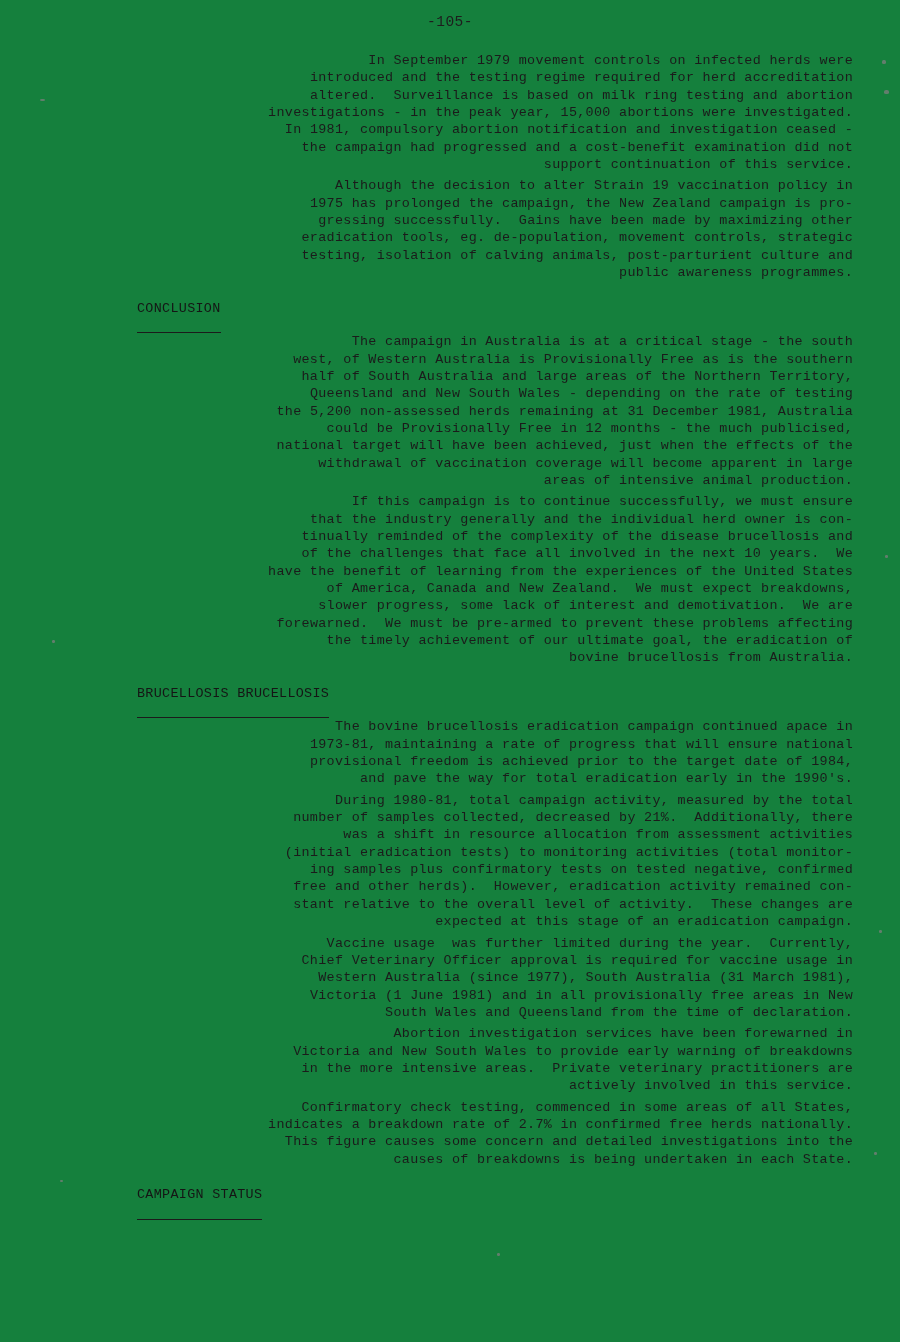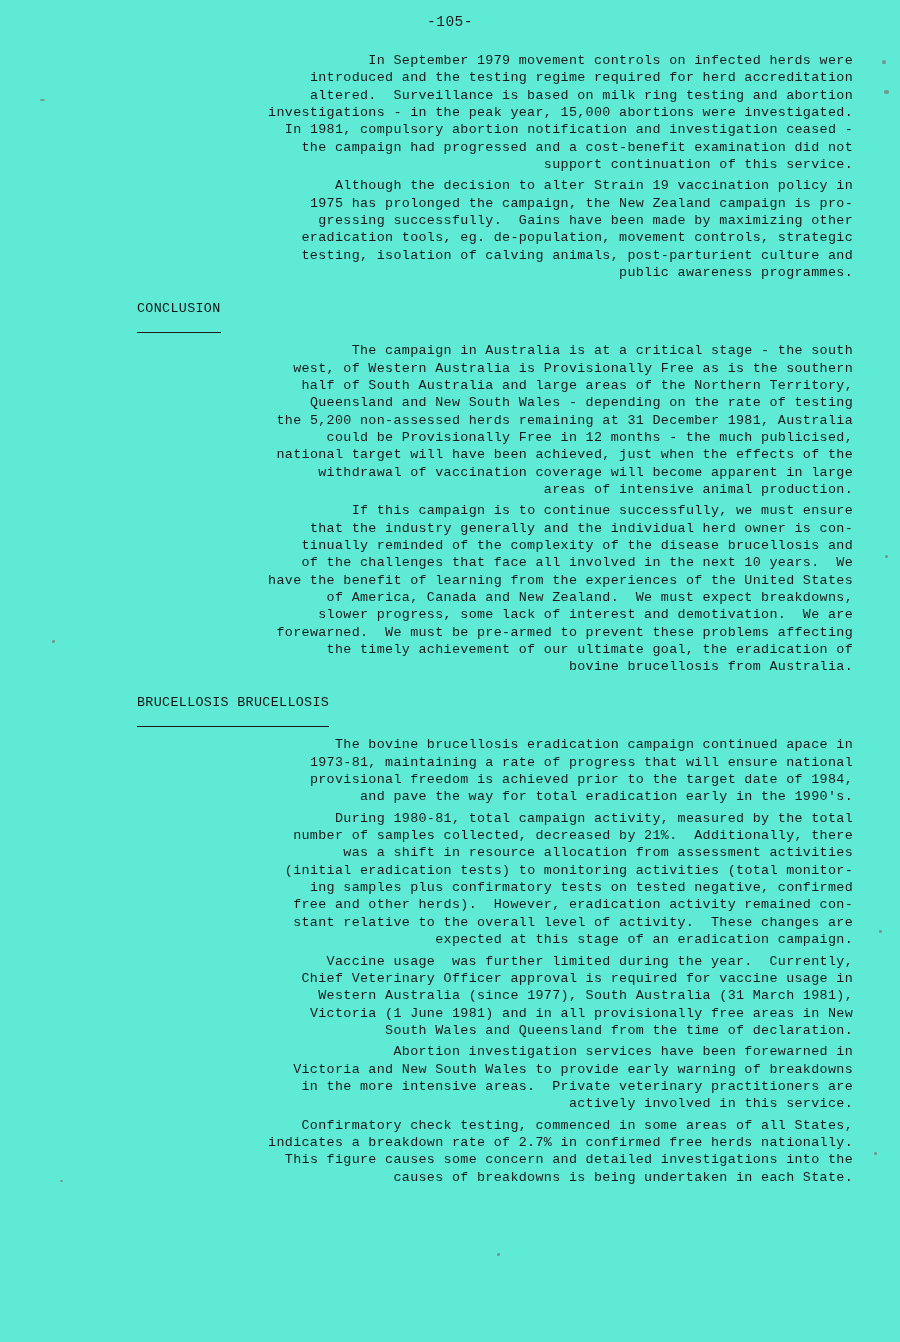--- a/index.html
+++ b/index.html
@@ -12,21 +12,21 @@
     width: 900px;
     height: 1342px;
     overflow: hidden;
     font-family: "Liberation Mono", "DejaVu Sans Mono", monospace;
   }
 
   #page {
     position: relative;
     width: 900px;
     height: 1342px;
-    background: #5eead4;
+    background: #15803d;
   }
 
   
   .folio {
     position: absolute;
     top: 14px;
     left: 0;
     width: 900px;
     text-align: center;
     font-size: 14.5px;
@@ -68,21 +68,20 @@
     font-size: 13.4px;
     line-height: 17.35px;
     color: #151515;
     letter-spacing: 0.32px;
     border-bottom: 1.4px solid #1b1b1b;
     padding-bottom: 15px;
     white-space: pre;
   }
 
   .heading-wrap + .para {
-    margin-top: 9px;
   }
 
   
   .speck {
     position: absolute;
     background: #7e7e7e;
     border-radius: 40%;
     opacity: 0.75;
   }
 </style>
@@ -146,20 +145,21 @@
 Victoria (1 June 1981) and in all provisionally free areas in New
 South Wales and Queensland from the time of declaration.</p>
       <p class="para">     Abortion investigation services have been forewarned in
 Victoria and New South Wales to provide early warning of breakdowns
 in the more intensive areas.  Private veterinary practitioners are
 actively involved in this service.</p>
       <p class="para">     Confirmatory check testing, commenced in some areas of all States,
 indicates a breakdown rate of 2.7% in confirmed free herds nationally.
 This figure causes some concern and detailed investigations into the
 causes of breakdowns is being undertaken in each State.</p>
+      <div class="heading-wrap"><div class="heading">CAMPAIGN STATUS</div></div>
     </div>
 
   <div id="specks">
       <div class="speck" style="left: 40px; top: 99px; width: 5px; height: 2px;"></div>
       <div class="speck" style="left: 882px; top: 60px; width: 4px; height: 4px;"></div>
       <div class="speck" style="left: 884px; top: 90px; width: 5px; height: 4px;"></div>
       <div class="speck" style="left: 885px; top: 555px; width: 3px; height: 3px;"></div>
       <div class="speck" style="left: 52px; top: 640px; width: 3px; height: 3px;"></div>
       <div class="speck" style="left: 879px; top: 930px; width: 3px; height: 3px;"></div>
       <div class="speck" style="left: 874px; top: 1152px; width: 3px; height: 3px;"></div>

